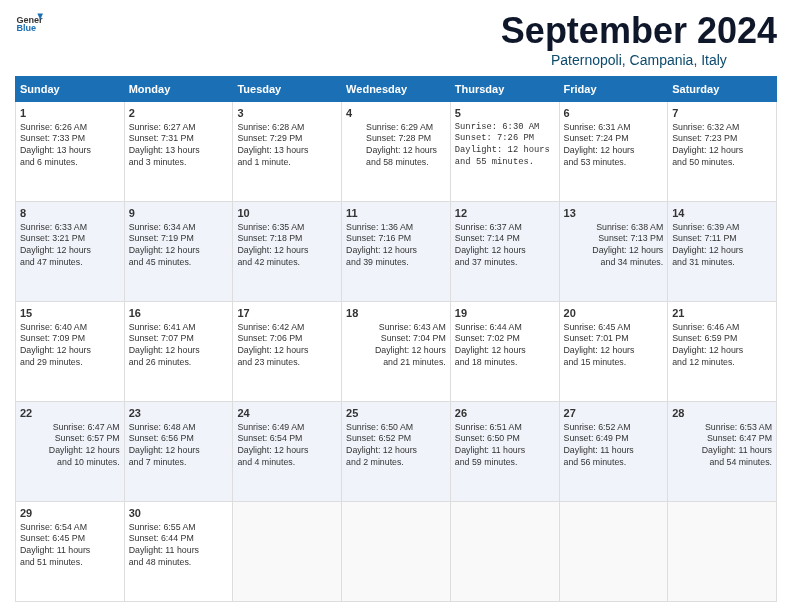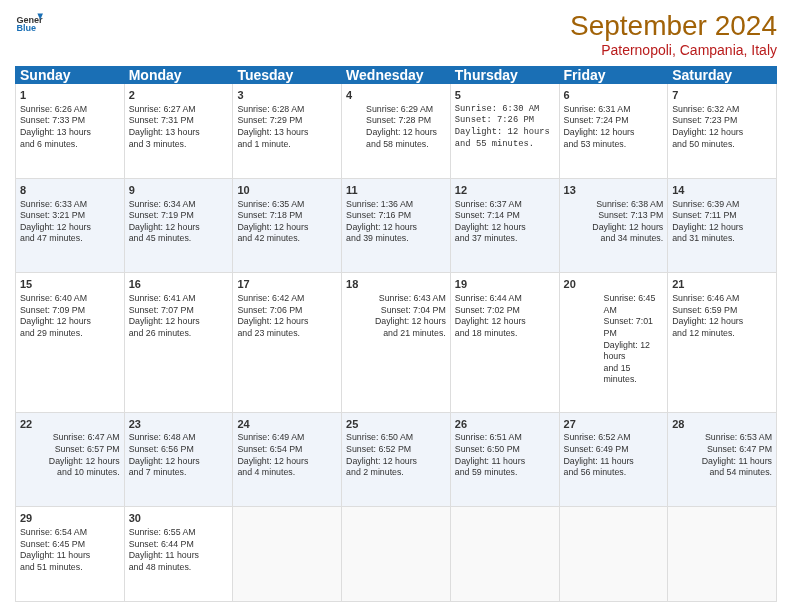--- a/index.html
+++ b/index.html
@@ -29,42 +29,43 @@
       gap: 2px;
     }
     .logo-icon {
       width: 28px;
       height: 28px;
     }
     .title-area {
       text-align: right;
     }
     .month-title {
-      font-size: 28px;
-      font-weight: normal;
-      color: #a16207;
+      font-size: 36px;
+      font-weight: bold;
+      color: #0f172a;
     }
     .location {
       font-size: 14px;
-      color: #b91c1c;
+      color: #0c4a6e;
+      text-align: center;
     }
     .calendar {
       flex: 1;
       border-collapse: collapse;
       width: 100%;
       table-layout: fixed;
     }
     .calendar thead tr {
       background-color: #1a6fb5;
     }
     .calendar thead th {
       color: #fff;
-      font-size: 14px;
+      font-size: 11px;
       font-weight: bold;
-      padding: 0 4px;
+      padding: 6px 4px;
       text-align: left;
       border: 1px solid #1a6fb5;
     }
     .calendar tbody tr {
       border-bottom: 1px solid #ccc;
     }
     .calendar tbody td {
       vertical-align: top;
       padding: 4px 4px 4px 4px;
       border: 1px solid #ddd;
@@ -258,21 +259,21 @@
           </td>
           <td>
             <span class="day-num">19</span>
             <div class="day-info" style="white-space: pre-line;">Sunrise: 6:44 AM
 Sunset: 7:02 PM
 Daylight: 12 hours
 and 18 minutes.</div>
           </td>
           <td>
             <span class="day-num">20</span>
-            <div class="day-info" style="white-space: pre-line; margin-left: 40px;">Sunrise: 6:45 AM
+            <div class="day-info" style="white-space: pre-line;">Sunrise: 6:45 AM
 Sunset: 7:01 PM
 Daylight: 12 hours
 and 15 minutes.</div>
           </td>
           <td>
             <span class="day-num">21</span>
             <div class="day-info" style="white-space: pre-line;">Sunrise: 6:46 AM
 Sunset: 6:59 PM
 Daylight: 12 hours
 and 12 minutes.</div>

